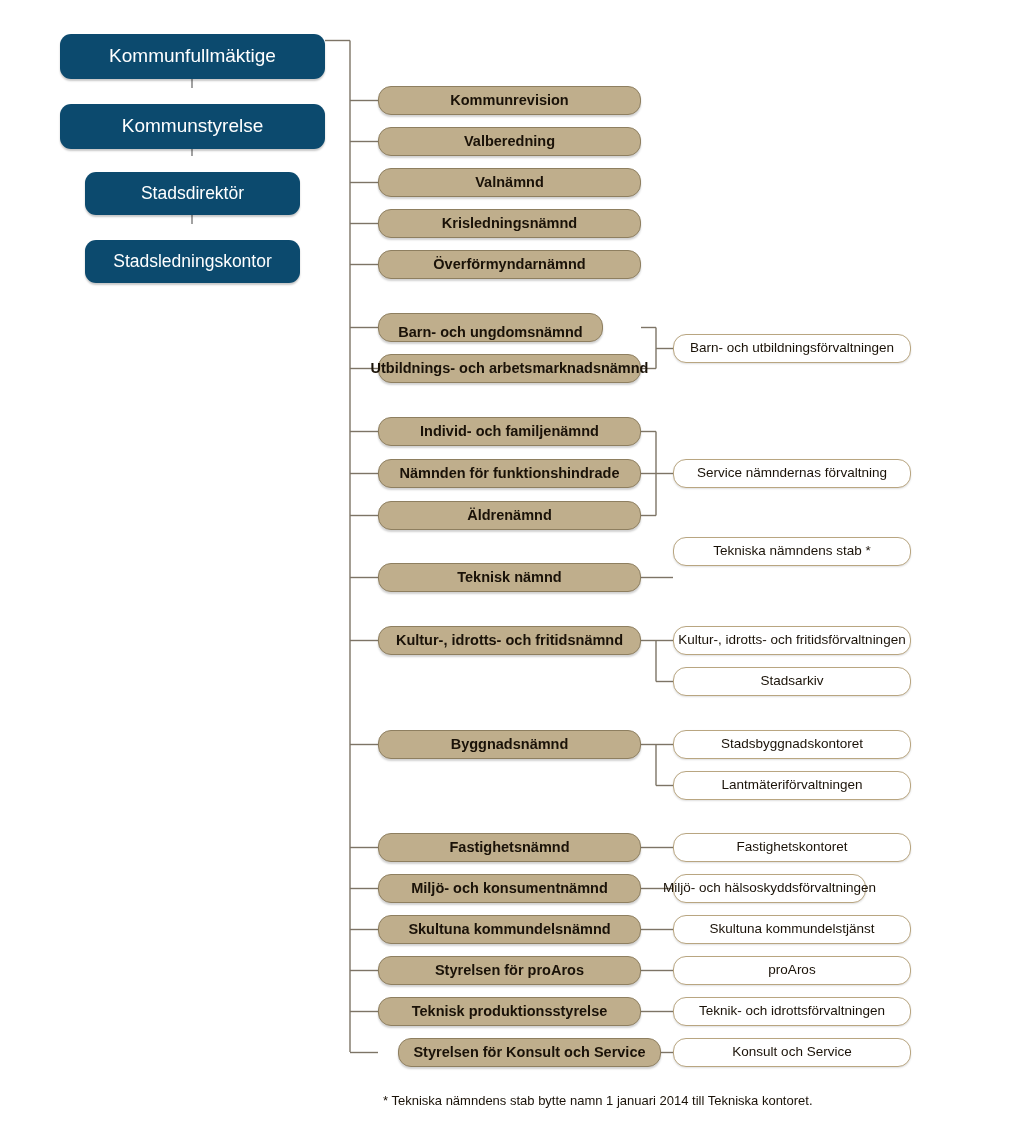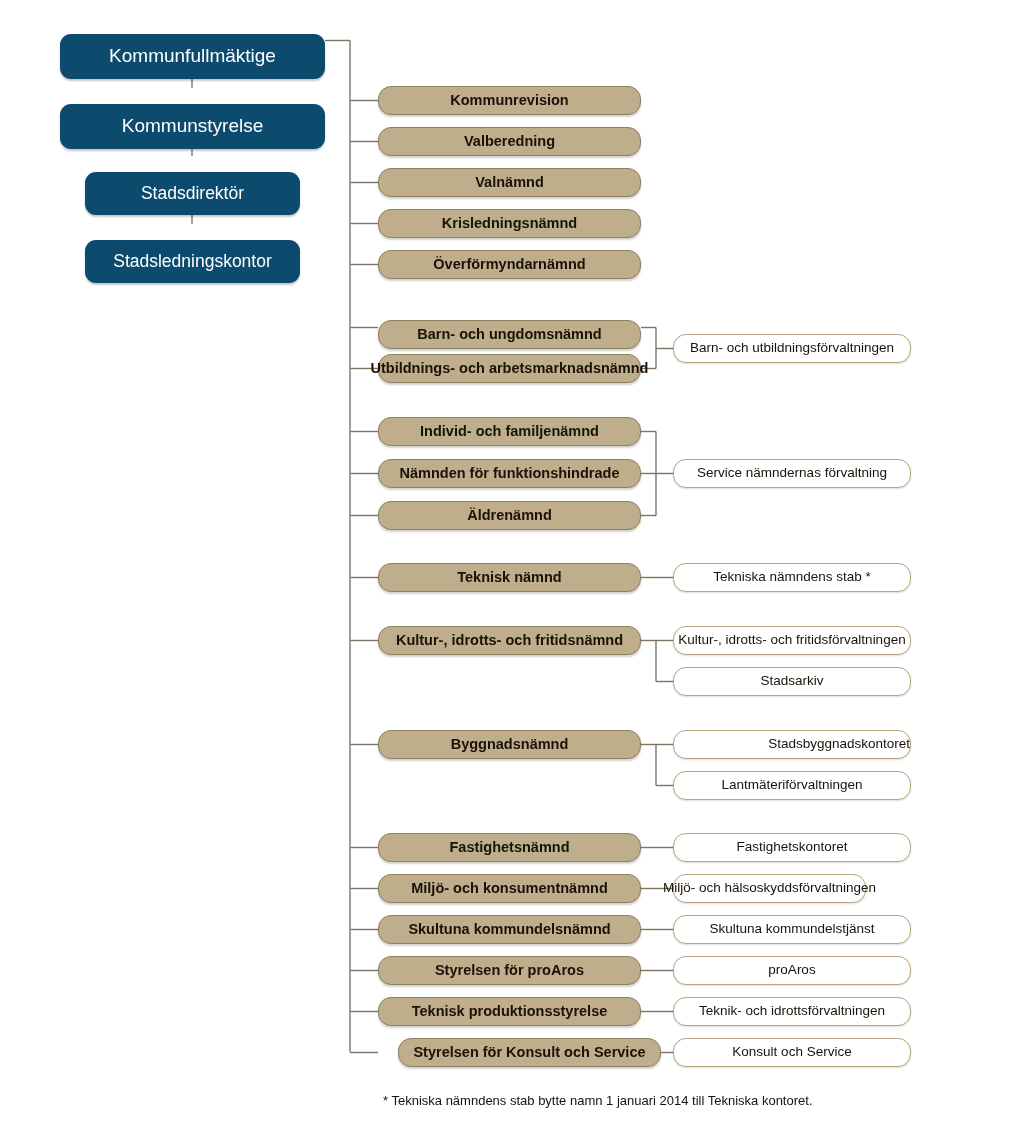--- a/index.html
+++ b/index.html
@@ -155,21 +155,21 @@
     </div>
     <div class="node node-tan" style="left: 378px; top: 168px; width: 263px; height: 29px;">
       <span>Valnämnd</span>
     </div>
     <div class="node node-tan" style="left: 378px; top: 209px; width: 263px; height: 29px;">
       <span>Krisledningsnämnd</span>
     </div>
     <div class="node node-tan" style="left: 378px; top: 250px; width: 263px; height: 29px;">
       <span>Överförmyndarnämnd</span>
     </div>
-    <div class="node node-tan" style="left: 378px; top: 320px; width: 263px; height: 29px;">
+    <div class="node node-tan" style="left: 378px; top: 313px; width: 225px; height: 29px; align-items: flex-end;">
       <span>Barn- och ungdomsnämnd</span>
     </div>
     <div class="node node-tan" style="left: 378px; top: 354px; width: 263px; height: 29px;">
       <span>Utbildnings- och arbetsmarknadsnämnd</span>
     </div>
     <div class="node node-tan" style="left: 378px; top: 417px; width: 263px; height: 29px;">
       <span>Individ- och familjenämnd</span>
     </div>
     <div class="node node-tan" style="left: 378px; top: 459px; width: 263px; height: 29px;">
       <span>Nämnden för funktionshindrade</span>
@@ -203,30 +203,30 @@
     </div>
     <div class="node node-tan" style="left: 398px; top: 1038px; width: 263px; height: 29px;">
       <span>Styrelsen för Konsult och Service</span>
     </div>
     <div class="node node-white" style="left: 673px; top: 334px; width: 238px; height: 29px;">
       <span>Barn- och utbildningsförvaltningen</span>
     </div>
     <div class="node node-white" style="left: 673px; top: 459px; width: 238px; height: 29px;">
       <span>Service nämndernas förvaltning</span>
     </div>
-    <div class="node node-white" style="left: 673px; top: 563px; width: 238px; height: 29px;">
+    <div class="node node-white" style="left: 673px; top: 537px; width: 238px; height: 29px;">
       <span>Tekniska nämndens stab *</span>
     </div>
     <div class="node node-white" style="left: 673px; top: 626px; width: 238px; height: 29px;">
       <span>Kultur-, idrotts- och fritidsförvaltningen</span>
     </div>
     <div class="node node-white" style="left: 673px; top: 667px; width: 238px; height: 29px;">
       <span>Stadsarkiv</span>
     </div>
-    <div class="node node-white" style="left: 673px; top: 730px; width: 238px; height: 29px; justify-content: flex-end;">
+    <div class="node node-white" style="left: 673px; top: 730px; width: 238px; height: 29px;">
       <span>Stadsbyggnadskontoret</span>
     </div>
     <div class="node node-white" style="left: 673px; top: 771px; width: 238px; height: 29px;">
       <span>Lantmäteriförvaltningen</span>
     </div>
     <div class="node node-white" style="left: 673px; top: 833px; width: 238px; height: 29px;">
       <span>Fastighetskontoret</span>
     </div>
     <div class="node node-white" style="left: 673px; top: 874px; width: 193px; height: 29px;">
       <span>Miljö- och hälsoskyddsförvaltningen</span>

